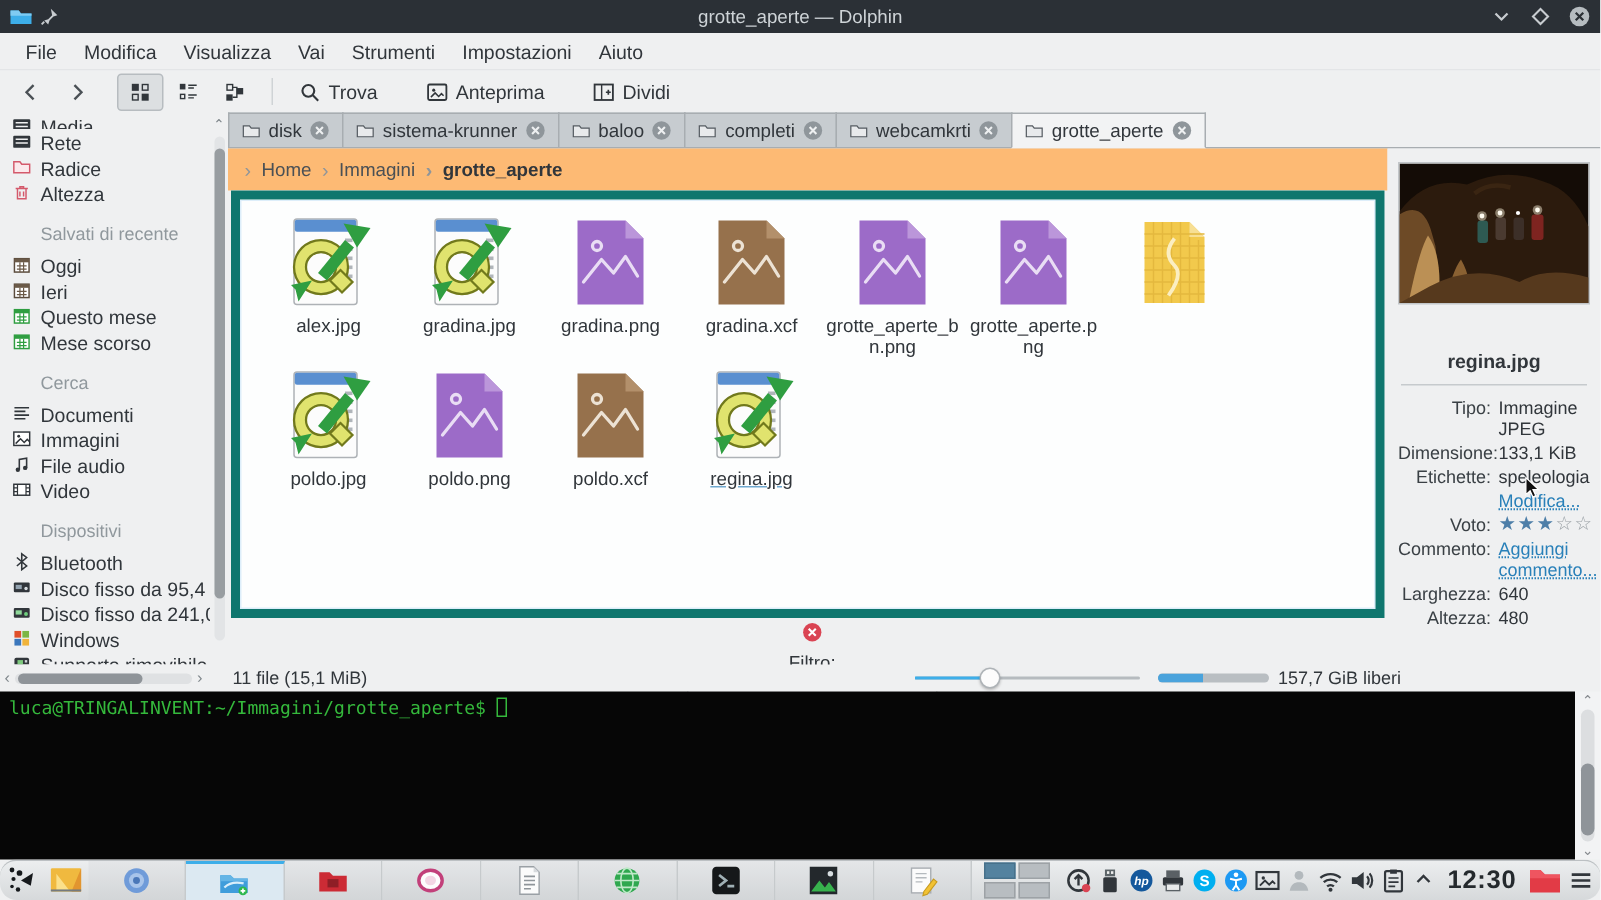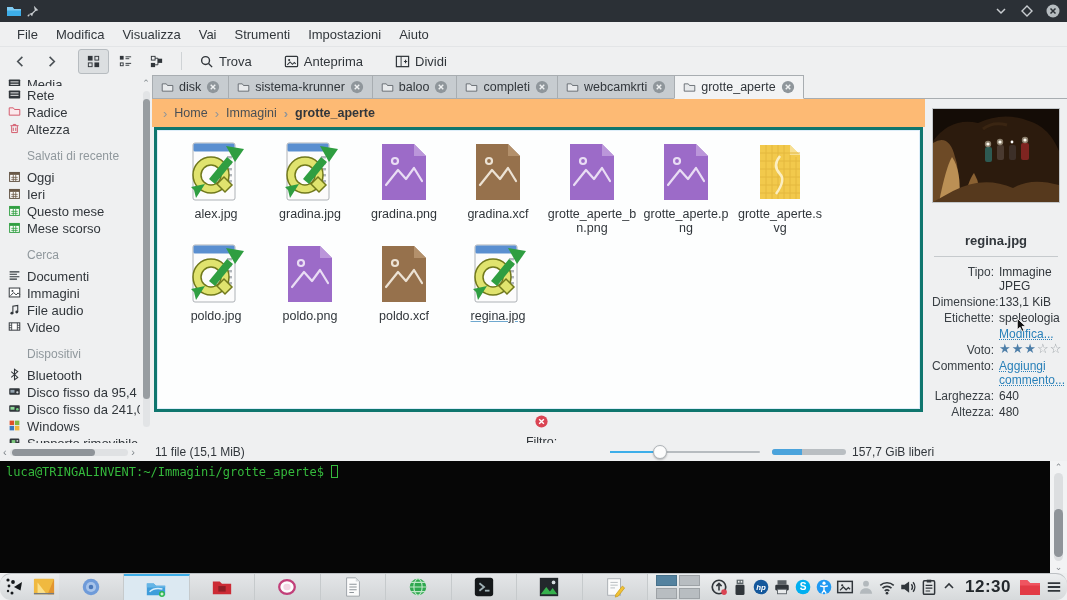--- a/index.html
+++ b/index.html
@@ -53,21 +53,21 @@
 
   
   #breadcrumb { position:absolute; left:152px; top:99px; width:773px; height:28px;
     display:flex; align-items:center; padding-left:4px; background:#fdba74; }
   .crumb { display:flex; align-items:center; font-size:12.5px; color:#4a5055; }
   .crumb::before { content:"›"; color:#8f959a; margin:0 7px; font-size:13px; }
   .crumb.current { font-weight:bold; color:#31363b; }
 
   
   #mainview { position:absolute; left:154px; top:127px; width:769px; height:285px;
-    background:#fdfefe; border:3px solid #0f766e; box-shadow:inset 0 0 0 1px #ddeefa;
+    background:#fdfefe; border:6px solid #0f766e; box-shadow:inset 0 0 0 1px #ddeefa;
     padding:10px 6px 16px 12px; display:flex; flex-wrap:wrap; align-content:flex-start; }
   .fcell { width:94px; margin-bottom:6px; text-align:center; }
   .ficon { width:64px; height:64px; margin:0 auto 3px auto; }
   .flabel { font-size:12.5px; line-height:1.15; overflow-wrap:anywhere; padding:0 2px; }
   .fcell.selected .flabel { text-decoration:underline; text-decoration-color:#6fa8cf; }
 
   
   #infopanel { position:absolute; left:925px; top:99px; width:142px; height:362px; background:#eff0f1;
     padding:9px 7px 0 7px; font-size:12px; }
   #preview { width:128px; height:95px; border:1px solid #c2c6c9; }
@@ -145,20 +145,21 @@
           <path d="M1 4v9h14V6H8L6.5 4z" fill="#3daee9"></path>
           <path d="M1 4h5.5L8 6h7v1.5H1z" fill="#7fcbf2"></path>
         </svg>
       </span>
     <span class="pinicon">
         <svg viewBox="0 0 16 16" width="14" height="14">
           <path d="M9 2l5 5-3 1-3 3-1 3-3-3 3-1 3-3z" fill="#c8ccd0"></path>
           <path d="M4 12l-2 2" stroke="#c8ccd0" stroke-width="1.4"></path>
         </svg>
       </span>
+    <div class="title">grotte_aperte — Dolphin</div>
     <div class="winctrl">
       <span>
           <svg viewBox="0 0 16 16" width="16" height="16">
             <path d="M4 6l4 4 4-4" fill="none" stroke="#c8ccd0" stroke-width="1.5"></path>
           </svg>
         </span>
       <span>
           <svg viewBox="0 0 16 16" width="16" height="16">
             <path d="M8 3l5 5-5 5-5-5z" fill="none" stroke="#c8ccd0" stroke-width="1.4"></path>
           </svg>
@@ -688,21 +689,20 @@
 
       <div class="fcell">
         <div class="ficon">
           <svg viewBox="0 0 64 64" width="64" height="64">
             <path d="M12 5h30l10 10v44H12z" fill="#f2c94c"></path>
             <path d="M42 5l10 10H42z" fill="#f7df94"></path>
             <path d="M18 5v54M24 5v54M30 5v54M36 5v54M42 15v44M48 17v42M12 13h40M12 21h40M12 29h40M12 37h40M12 45h40M12 53h40" stroke="#e4b83e" stroke-width="1"></path>
             <path d="M32 16q-8 10 0 18 6 6-4 20" fill="none" stroke="#fbeec2" stroke-width="2.5"></path>
           </svg>
         </div>
-        <div class="flabel">grotte_aperte.svg</div>
       </div>
 
       <div class="fcell">
         <div class="ficon">
           <svg viewBox="0 0 64 64" width="64" height="64">
             <rect x="9" y="3" width="42" height="57" rx="2" fill="#fcfcfc" stroke="#aeb2b6"></rect>
             <rect x="9.5" y="3.5" width="41" height="8" rx="1.5" fill="#5a8fd0"></rect>
             <g fill="#b0b5ba">
               <rect x="43" y="16" width="5" height="2.4"></rect>
               <rect x="43" y="22" width="5" height="2.4"></rect>

